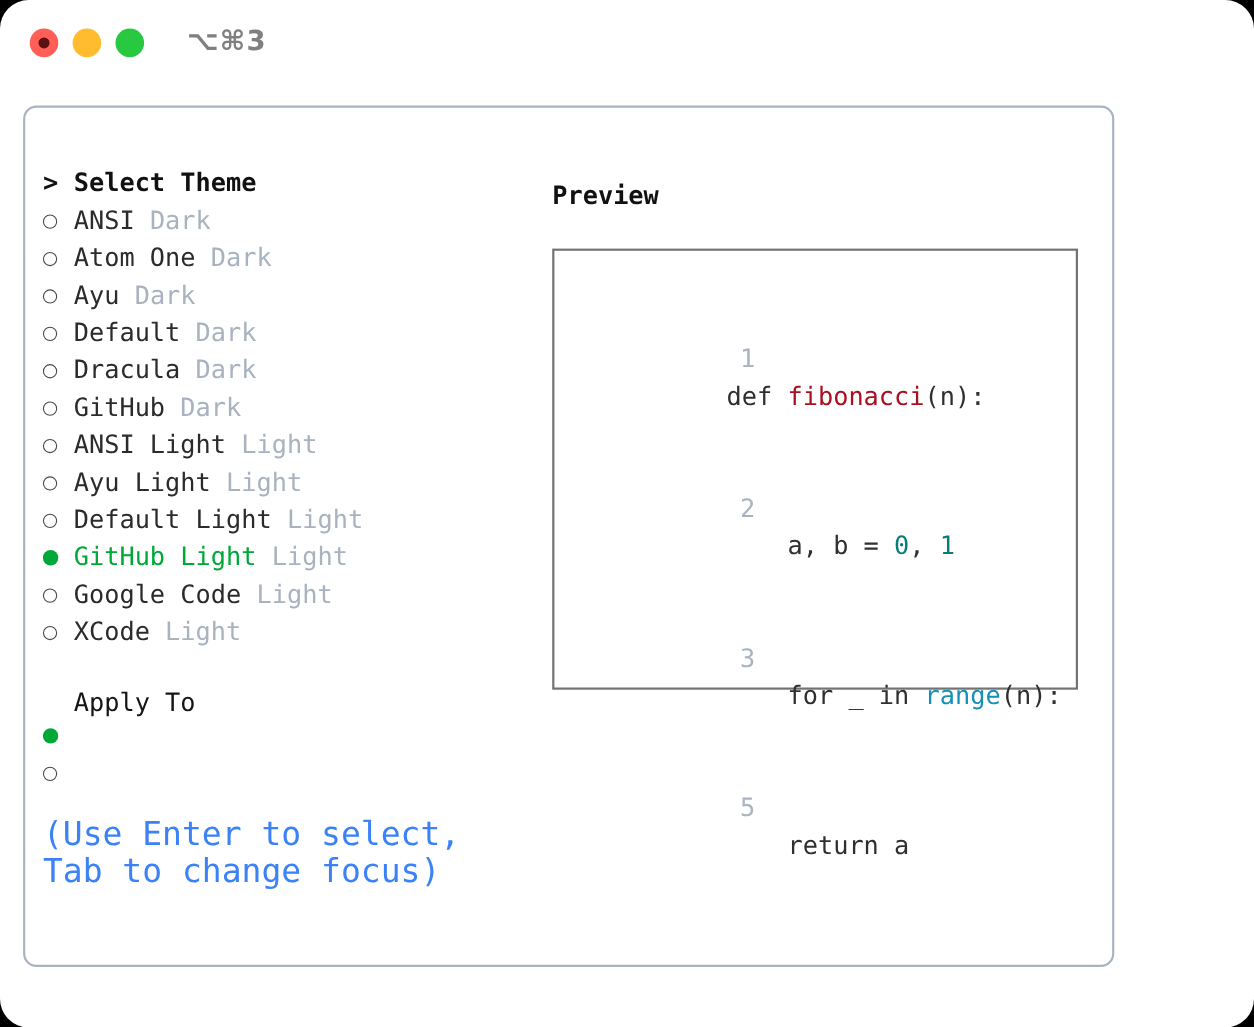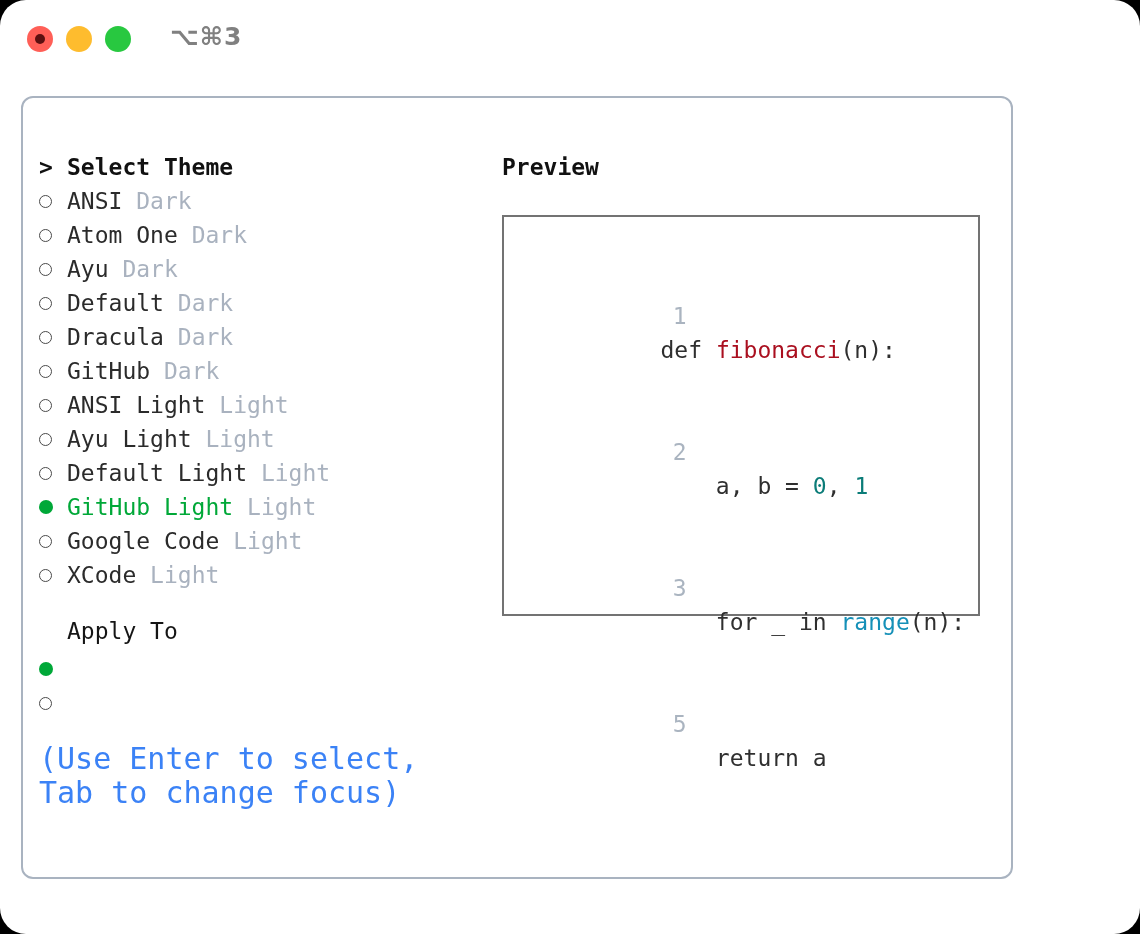--- a/index.html
+++ b/index.html
@@ -130,41 +130,41 @@
   .label       { color: #2b2b2b; }
   .label.sel   { color: #00a838; text-align: right; }
   .variant     { color: #a9b2bf; }
 
   .spacer-16 { height: 16px; }
   .spacer-26 { height: 26px; }
 
   .apply-title {
     height: 34px;
     display: flex;
-    align-items: flex-start;
+    align-items: flex-end;
     font-size: 23px;
     color: #151515;
     white-space: pre;
   }
   .apply-title .indent { width: 28px; flex: 0 0 28px; }
 
   #hint {
     margin-top: 6px;
     font-size: 30px;
     line-height: 34px;
     color: #3b82f6;
     width: 420px;
     white-space: pre-wrap;
   }
 
   
   #right-col {
     position: absolute;
     left: 479px;
-    top: 52px;
+    top: 63px;
     width: 490px;
   }
   #preview-title {
     font-size: 23px;
     font-weight: 700;
     color: #111111;
     line-height: 34px;
     white-space: pre;
   }
   #preview-box {

